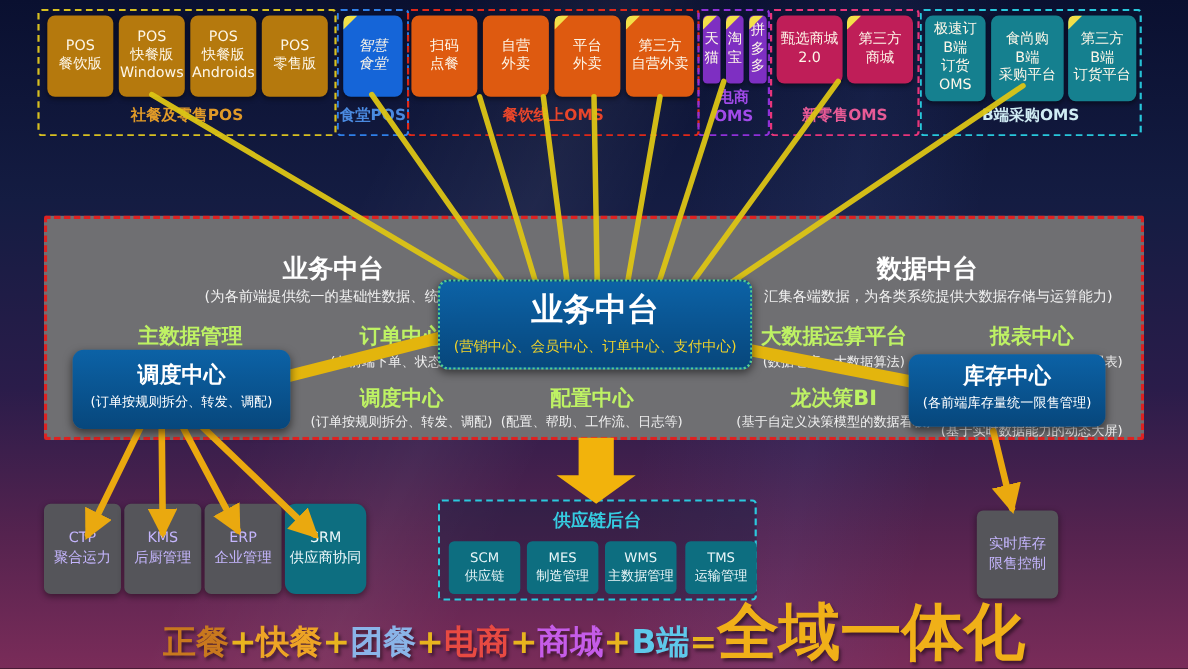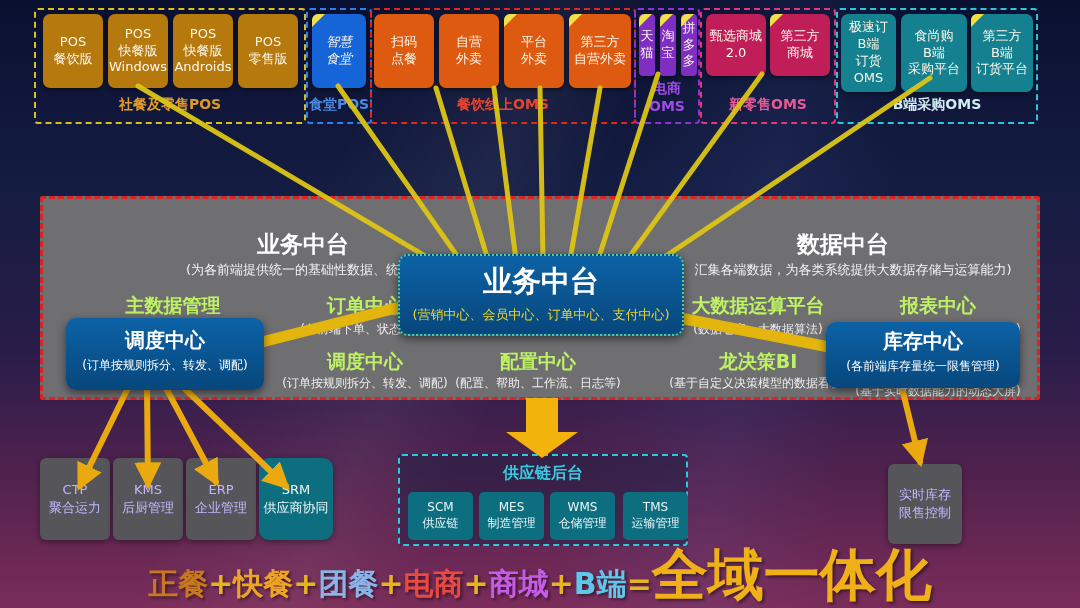--- a/index.html
+++ b/index.html
@@ -192,42 +192,42 @@
   </svg>
 
   <div class="bluebox" style="left:66px;top:318px;width:198px;height:72px;">
     <div class="bb-title">调度中心</div>
     <div class="bb-desc">(订单按规则拆分、转发、调配)</div>
   </div>
   <div class="bluebox hub" style="left:398px;top:254px;width:286px;height:82px;">
     <div class="bb-title">业务中台</div>
     <div class="bb-desc">(营销中心、会员中心、订单中心、支付中心)</div>
   </div>
-  <div class="bluebox" style="left:826px;top:322px;width:194px;height:66px;">
+  <div class="bluebox" style="left:826px;top:322px;width:179px;height:66px;">
     <div class="bb-title" style="margin-top:6px;">库存中心</div>
     <div class="bb-desc">(各前端库存量统一限售管理)</div>
   </div>
 
   <div class="gbox" style="left:40px;top:458px;width:70px;height:82px;">CTP
 聚合运力</div>
   <div class="gbox" style="left:113px;top:458px;width:70px;height:82px;">KMS
 后厨管理</div>
   <div class="gbox" style="left:186px;top:458px;width:70px;height:82px;">ERP
 企业管理</div>
   <div class="gbox teal" style="left:259px;top:458px;width:74px;height:82px;border-radius:10px;">SRM
 供应商协同</div>
 
   <div class="scgroup">
     <div class="sc-title">供应链后台</div>
     <div class="scbox" style="left:8px;">SCM
 供应链</div>
     <div class="scbox" style="left:79px;">MES
 制造管理</div>
     <div class="scbox" style="left:150px;">WMS
-仓储管理</div>
+主数据管理</div>
     <div class="scbox" style="left:223px;">TMS
 运输管理</div>
   </div>
 
   <div class="gbox" style="left:888px;top:464px;width:74px;height:80px;">实时库存
 限售控制</div>
 
   <div class="banner">
     <span style="color: rgb(200, 120, 30);">正餐</span><span style="color: rgb(232, 180, 30);">+</span><span style="color: rgb(237, 164, 37);">快餐</span><span style="color: rgb(232, 180, 30);">+</span><span style="color: rgb(138, 180, 232);">团餐</span><span style="color: rgb(232, 180, 30);">+</span><span style="color: rgb(232, 74, 66);">电商</span><span style="color: rgb(232, 180, 30);">+</span><span style="color: rgb(197, 92, 232);">商城</span><span style="color: rgb(232, 180, 30);">+</span><span style="color: rgb(94, 200, 234);">B端</span><span style="color: rgb(232, 180, 30);">=</span><span class="big" style="color: rgb(240, 176, 24);">全域一体化</span>
   </div>

